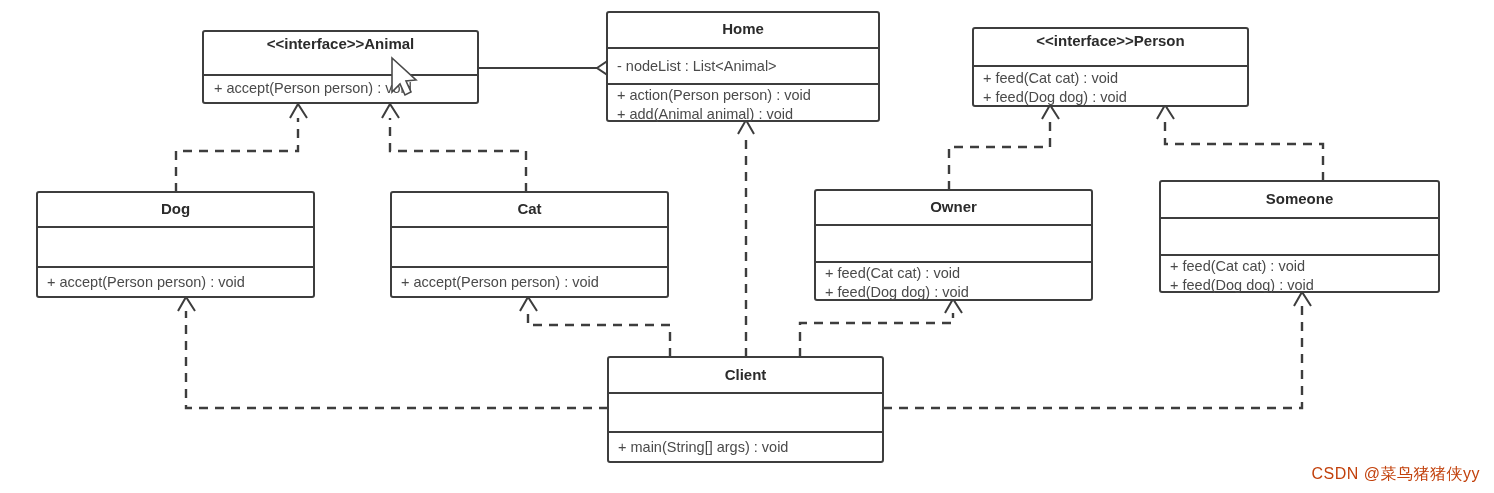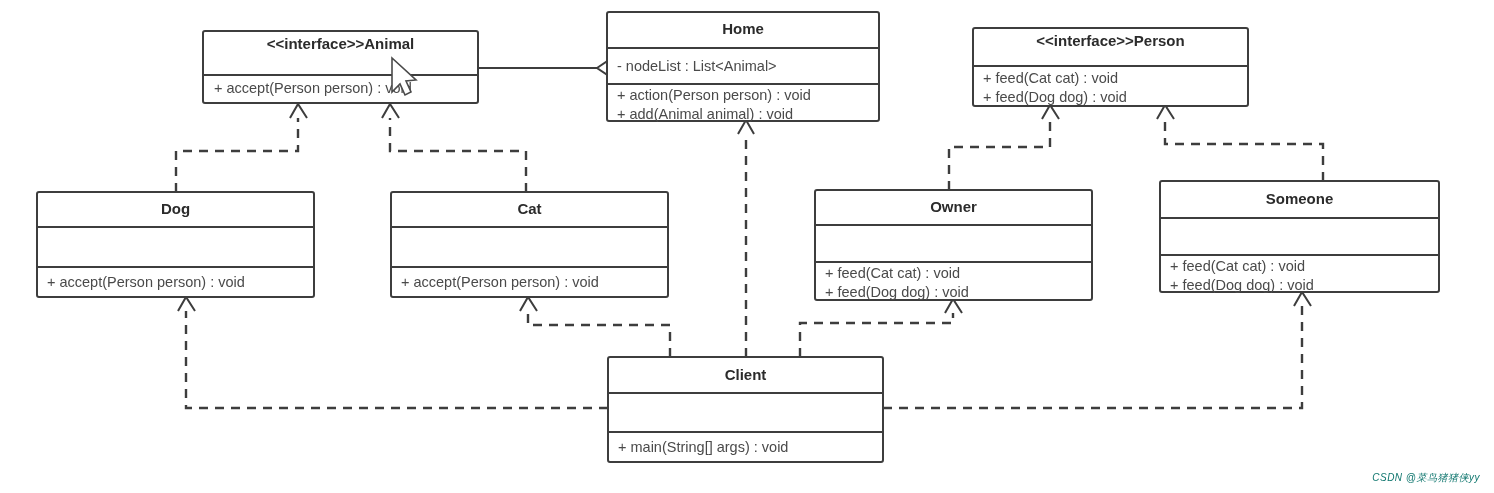--- a/index.html
+++ b/index.html
@@ -69,26 +69,25 @@
   .diamond-hollow {
     stroke: #3d3d3d;
     stroke-width: 2;
     fill: #ffffff;
   }
   .watermark-text {
     position: absolute;
     right: 14px;
     bottom: 8px;
     font-family: "Liberation Sans", sans-serif;
-    font-size: 10px;
-    color: #0f766e;
+    font-size: 16px;
+    color: #c2410c;
     letter-spacing: 0.5px;
     white-space: nowrap;
     user-select: none;
-    font-style: italic;
   }
   .cursor-glyph {
     position: absolute;
     pointer-events: none;
   }
 </style>
 </head>
 <body>
 
 <div id="diagram-root">

